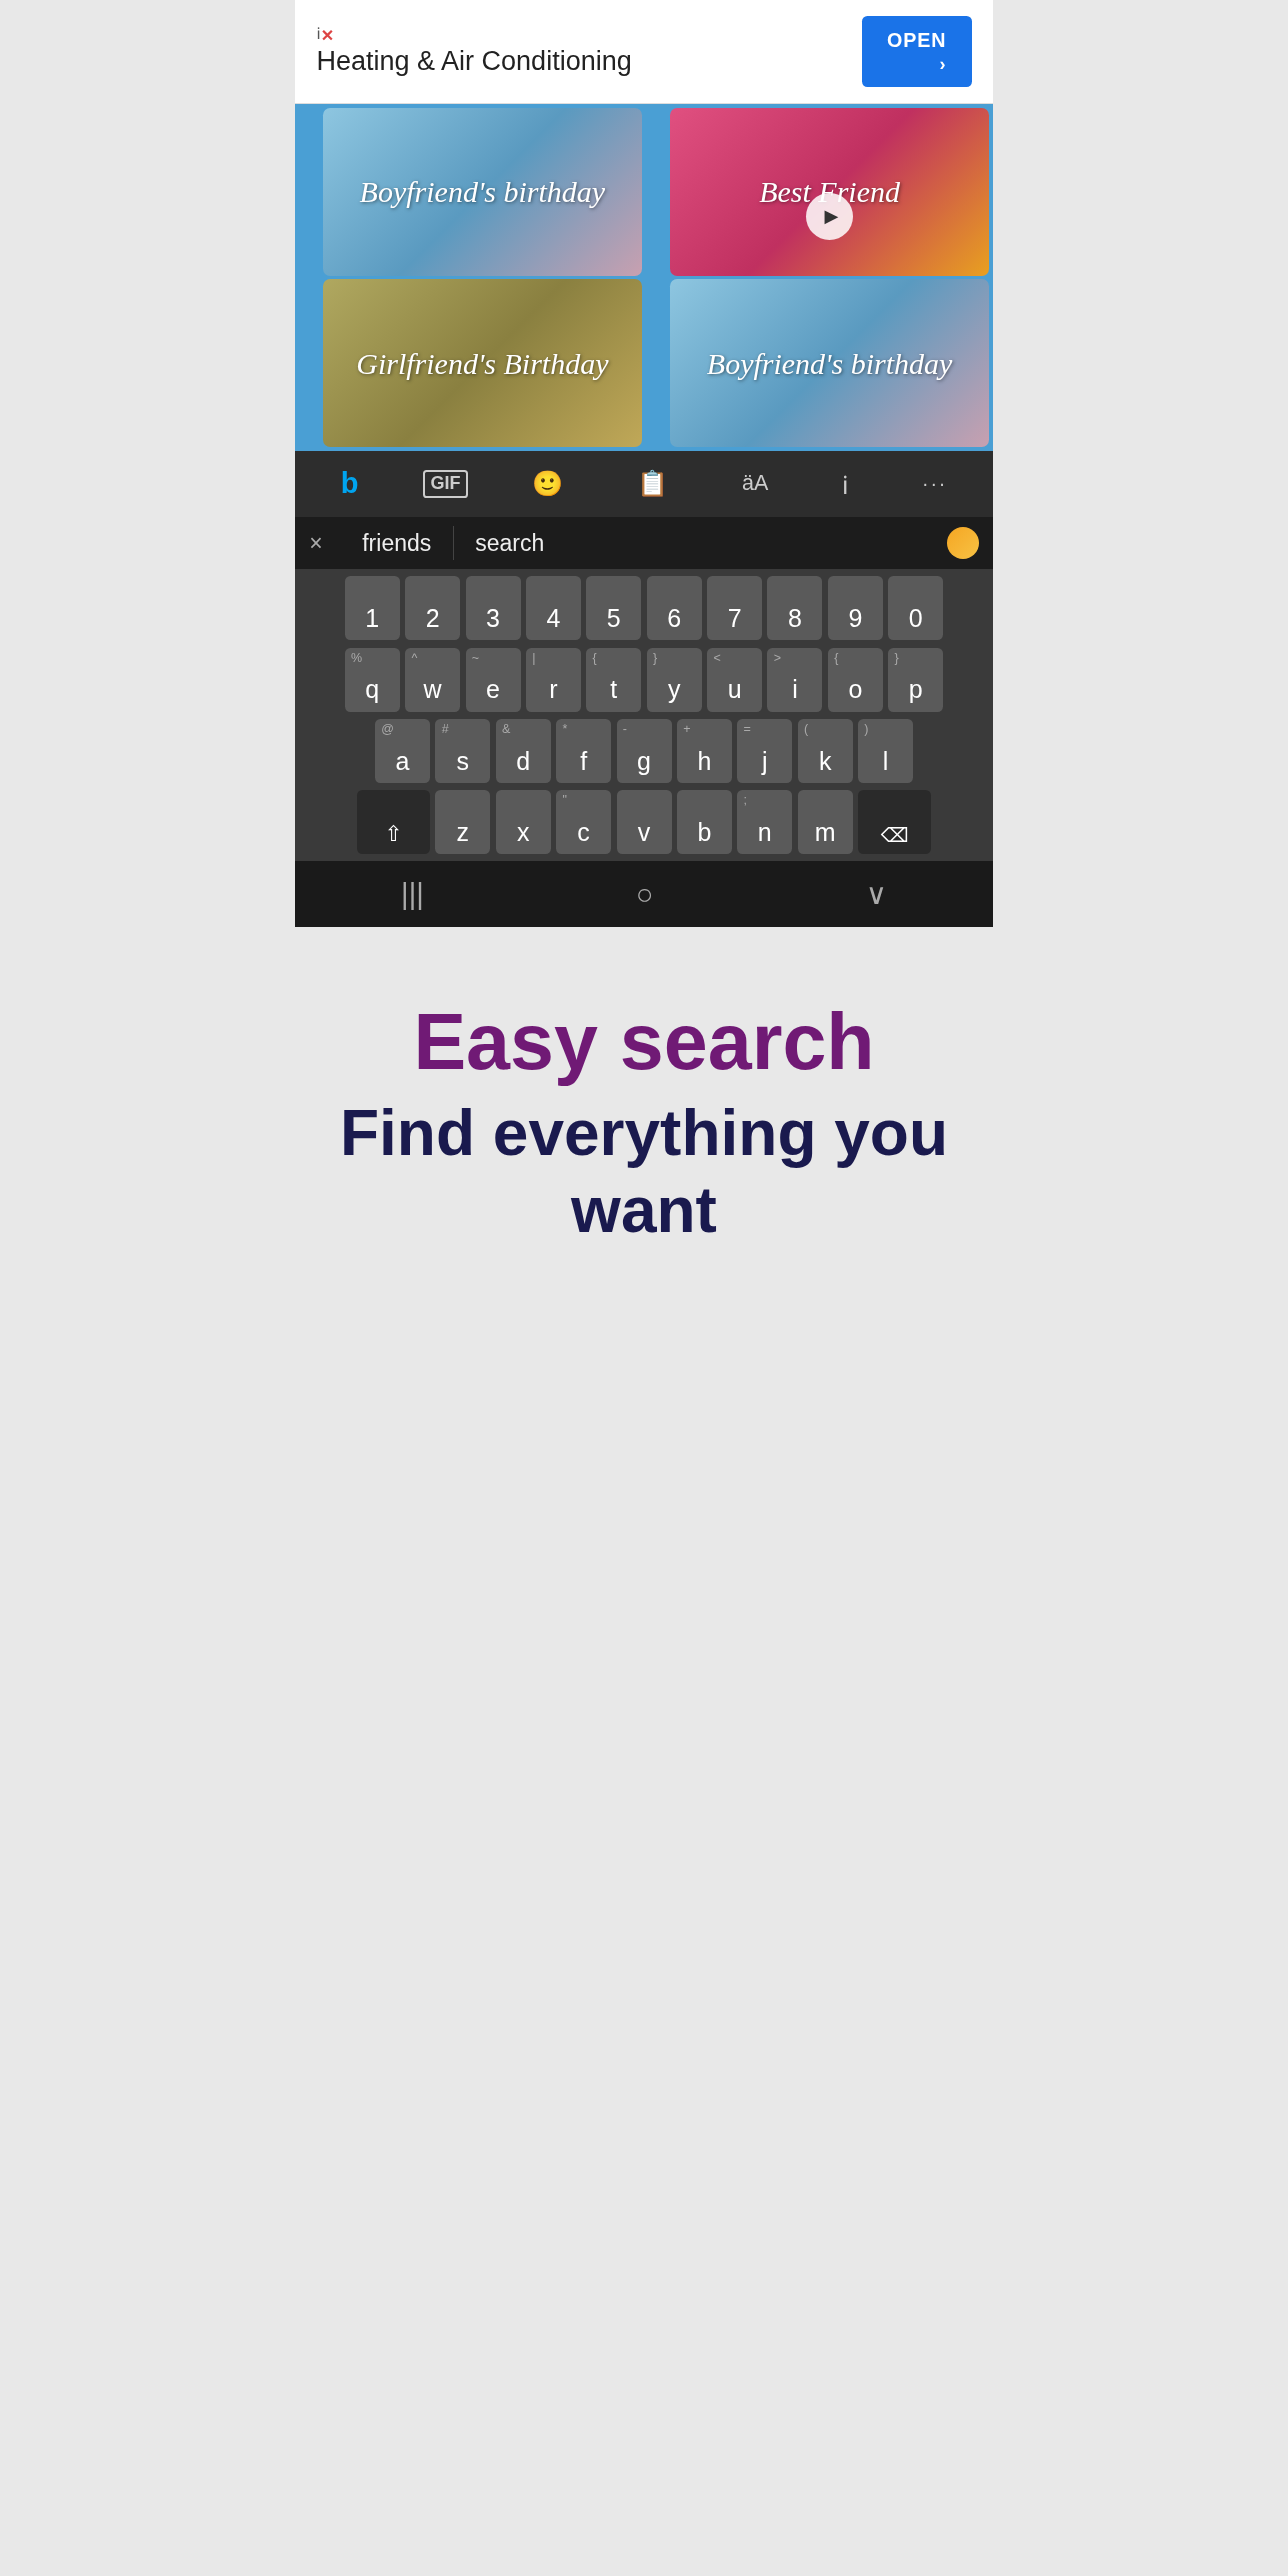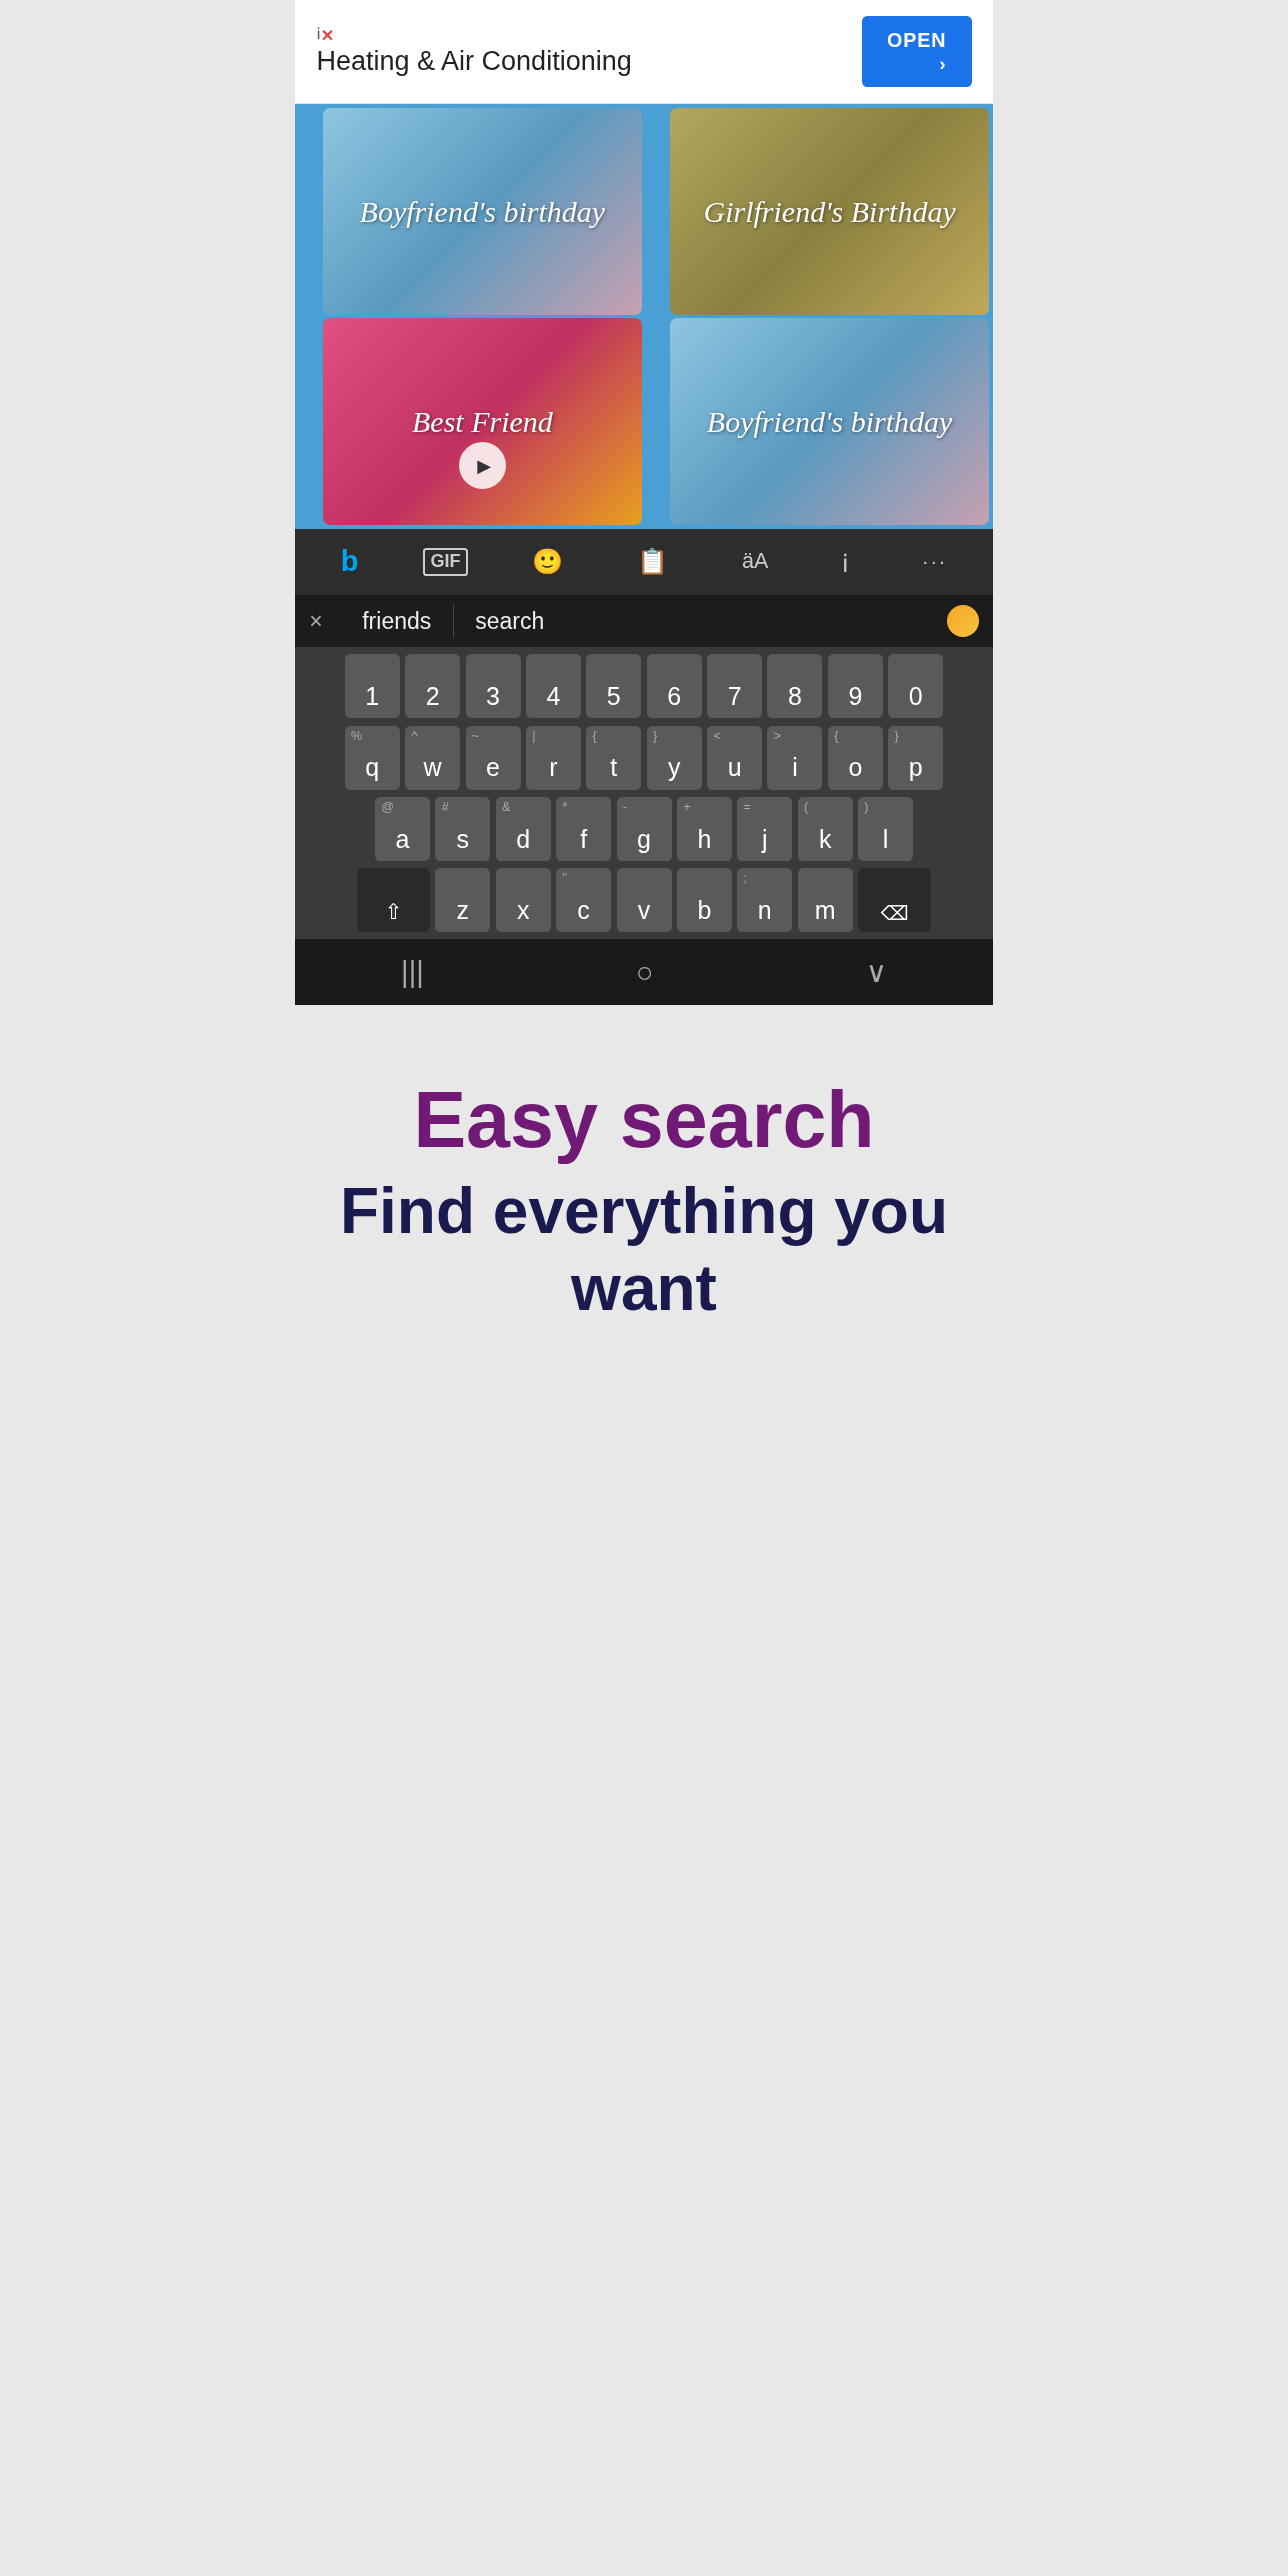--- a/index.html
+++ b/index.html
@@ -87,21 +87,21 @@
     .image-grid {
       display: grid;
       grid-template-columns: 1fr 1fr;
       gap: 3.6px;
       padding: 3.6px;
       background: #4a9fd4;
     }
 
     .grid-card {
       position: relative;
-      height: 207px;
+      height: 168px;
       border-radius: 7.2px;
       overflow: hidden;
       background: #7ab5d8;
       display: flex;
       align-items: center;
       justify-content: center;
       margin-left: 24px;
     }
 
     .grid-card-1 {
@@ -318,26 +318,26 @@
       <span>OPEN</span>
       <span class="chevron">›</span>
     </button>
   </div>
 
   <div class="phone-screen">
     <div class="image-grid">
       <div class="grid-card grid-card-1">
         <span class="grid-card-label">Boyfriend's birthday</span>
       </div>
-      <div class="grid-card grid-card-2">
-        <span class="grid-card-label">Girlfriend's Birthday</span>
-      </div>
       <div class="grid-card grid-card-3">
         <span class="grid-card-label">Best Friend</span>
         <div class="play-btn"></div>
+      </div>
+      <div class="grid-card grid-card-2">
+        <span class="grid-card-label">Girlfriend's Birthday</span>
       </div>
       <div class="grid-card grid-card-4">
         <span class="grid-card-label">Boyfriend's birthday</span>
       </div>
     </div>
 
     <div class="keyboard-toolbar">
       <span class="toolbar-icon bing">b</span>
       <span class="toolbar-icon gif-box">GIF</span>
       <span class="toolbar-icon">🙂</span>

